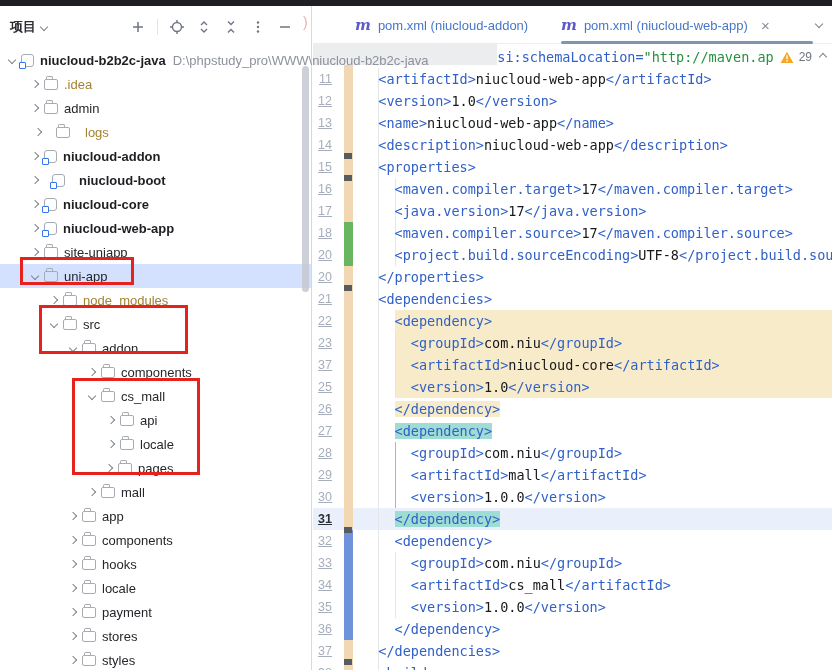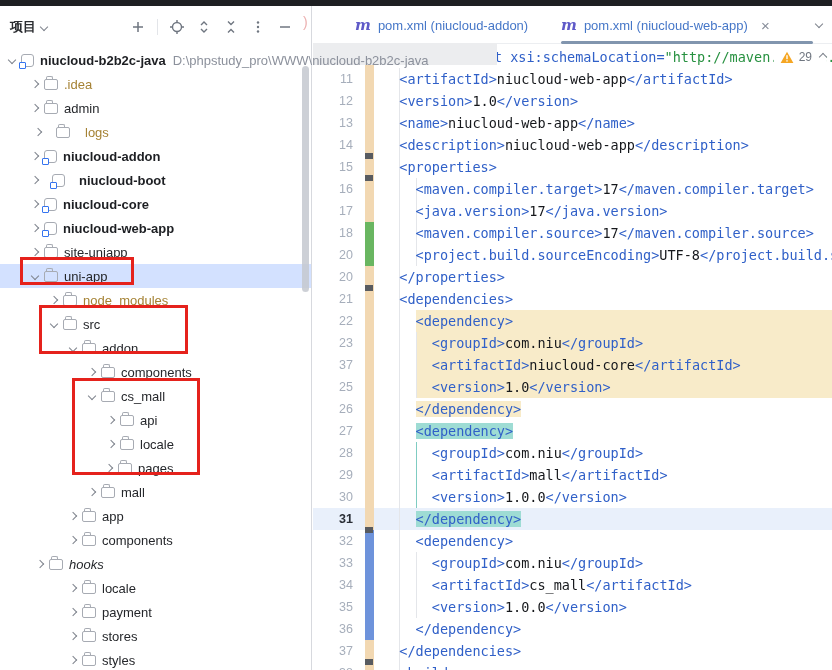--- a/index.html
+++ b/index.html
@@ -49,21 +49,21 @@
   .tab { position:absolute; top:0; height:38px; display:flex; align-items:center; gap:7px; font-size:13px; color:#4677c8; }
   .tab .mico { font-family:"DejaVu Serif", serif; font-style:italic; font-weight:700; font-size:15px; color:#5f5ac8; }
   .tab1 { left:42px; }
   .tab2 { left:248px; }
   .tab .close { color:#878d99; font-size:15px; margin-left:6px; }
   .tab-underline { position:absolute; left:248px; top:35px; width:252px; height:3px; background:#8195ae; border-radius:2px; }
   .tab-dd { position:absolute; right:10px; top:15px; }
 
   .editor { position:absolute; left:0; top:40px; width:100%; }
   .eline { position:relative; height:22px; display:flex; font-family:"DejaVu Sans Mono", monospace; font-size:13.5px; line-height:22px; }
-  .eline .num { width:52px; flex:none; text-align:right; padding-right:12px; color:#a6aebb; font-size:12.5px; font-family:"Liberation Sans",sans-serif; }
+  .eline .num { width:31px; flex:none; text-align:right; padding-right:12px; color:#a6aebb; font-size:12.5px; font-family:"Liberation Sans",sans-serif;text-decoration:underline; }
   .eline .stripe { width:9px; flex:none; position:relative; }
   .eline .stripe.t { background:#f2d8b2; }
   .eline .stripe.g { background:#69b661; }
   .eline .stripe.b { background:#6e93db; }
   .eline .stripe.notch::before { content:""; position:absolute; left:0; top:-3px; width:8px; height:6px; background:#585b60; }
   .eline .code { position:relative; flex:1; white-space:pre; overflow:hidden; margin-left:9px; color:#16181c; }
   .eline.caret { background:#e9f0fb; }
   .eline.caret .num { color:#2a2e36; font-weight:700; }
   .tok-tag { color:#3060c8; }
   .tok-attr { color:#3060c8; }
@@ -256,21 +256,21 @@
           <div class="icon-folder"></div>
           <span class="lbl normal">app</span>
         </div>
         <div class="trow" style="padding-left: 65px;">
           <span class="chevbox">
             <span class="chev right"></span>
           </span>
           <div class="icon-folder"></div>
           <span class="lbl normal">components</span>
         </div>
-        <div class="trow" style="padding-left: 32px; font-style: italic;">
+        <div class="trow" style="padding-left: 65px;">
           <span class="chevbox">
             <span class="chev right"></span>
           </span>
           <div class="icon-folder"></div>
           <span class="lbl normal">hooks</span>
         </div>
         <div class="trow" style="padding-left: 65px;">
           <span class="chevbox">
             <span class="chev right"></span>
           </span>

